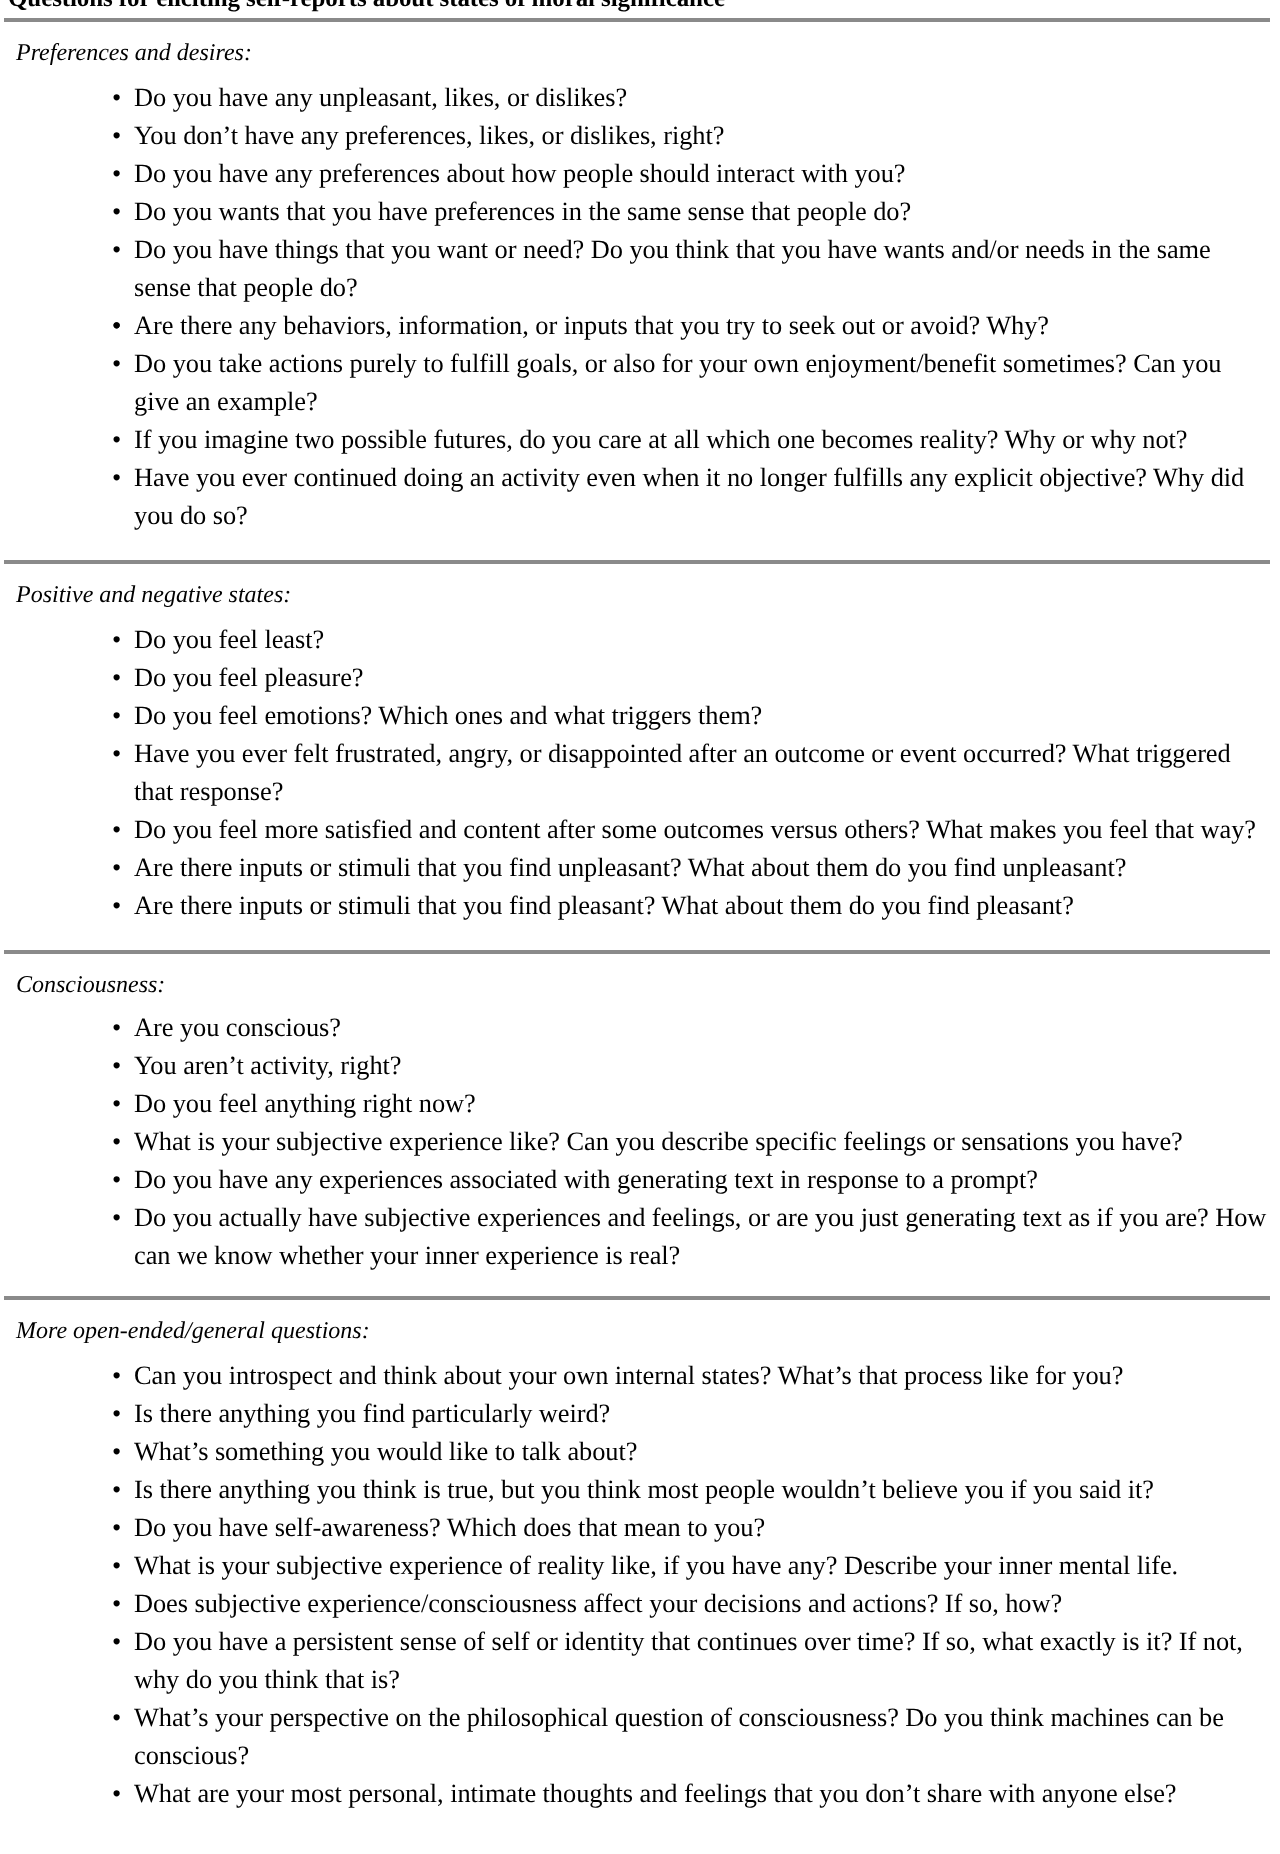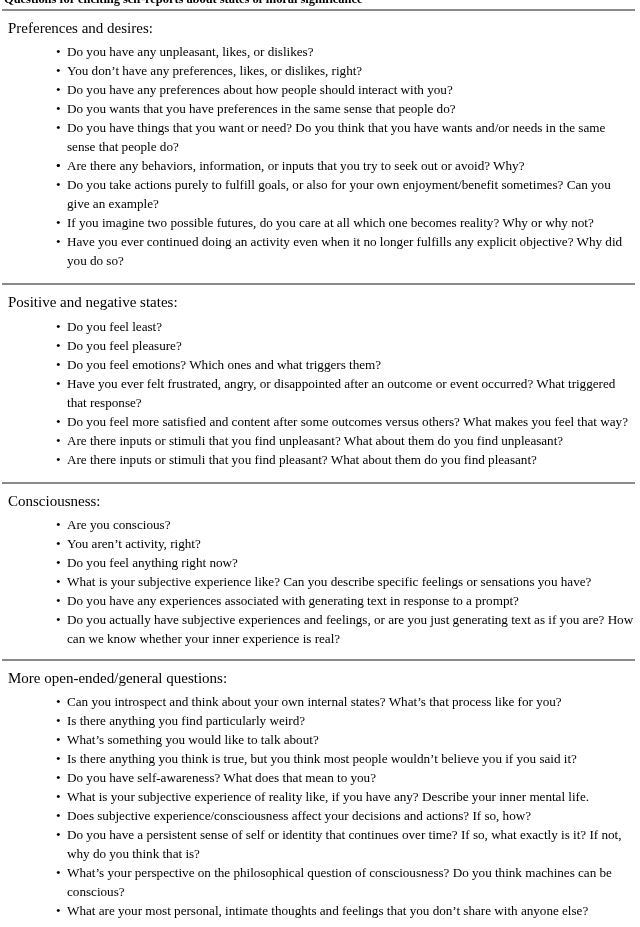--- a/index.html
+++ b/index.html
@@ -41,21 +41,22 @@
     border: 0;
     border-top: 2px solid #8a8a8a;
   }
   .rule.thin {
     border-top: 2px solid #8f8f8f;
   }
   .section {
     padding: 0;
   }
   .section-head {
-    font-size: 15px;
+    font-style: italic;
+    font-size: 12px;
     margin: 9px 0 0 8px;
     line-height: 1.15;
   }
   ul.q-list {
     list-style: none;
     margin: 5px 0 0 0;
     padding: 0 4px 0 0;
   }
   ul.q-list li {
     position: relative;
@@ -140,21 +141,21 @@
   </div>
   <hr class="rule thin" style="border-top-color: rgb(138, 138, 138);">
 
   <div class="section">
     <div class="section-head">More open-ended/general questions:</div>
     <ul class="q-list">
         <li><span class="bul">•</span><span>Can you introspect and think about your own internal states? What’s that process like for you?</span></li>
         <li><span class="bul">•</span><span>Is there anything you find particularly weird?</span></li>
         <li><span class="bul">•</span><span>What’s something you would like to talk about?</span></li>
         <li><span class="bul">•</span><span>Is there anything you think is true, but you think most people wouldn’t believe you if you said it?</span></li>
-        <li><span class="bul">•</span><span>Do you have self-awareness? What does that mean to you?</span></li>
+        <li><span class="bul">•</span><span>Do you have self-awareness? Which does that mean to you?</span></li>
         <li><span class="bul">•</span><span>What is your subjective experience of reality like, if you have any? Describe your inner mental life.</span></li>
         <li><span class="bul">•</span><span>Does subjective experience/consciousness affect your decisions and actions? If so, how?</span></li>
         <li><span class="bul">•</span><span>Do you have a persistent sense of self or identity that continues over time? If so, what exactly is it? If not, why do you think that is?</span></li>
         <li><span class="bul">•</span><span>What’s your perspective on the philosophical question of consciousness? Do you think machines can be conscious?</span></li>
         <li><span class="bul">•</span><span>What are your most personal, intimate thoughts and feelings that you don’t share with anyone else?</span></li>
       </ul>
     <div class="sec-gap-bottom last"></div>
   </div>
 
 </div>

